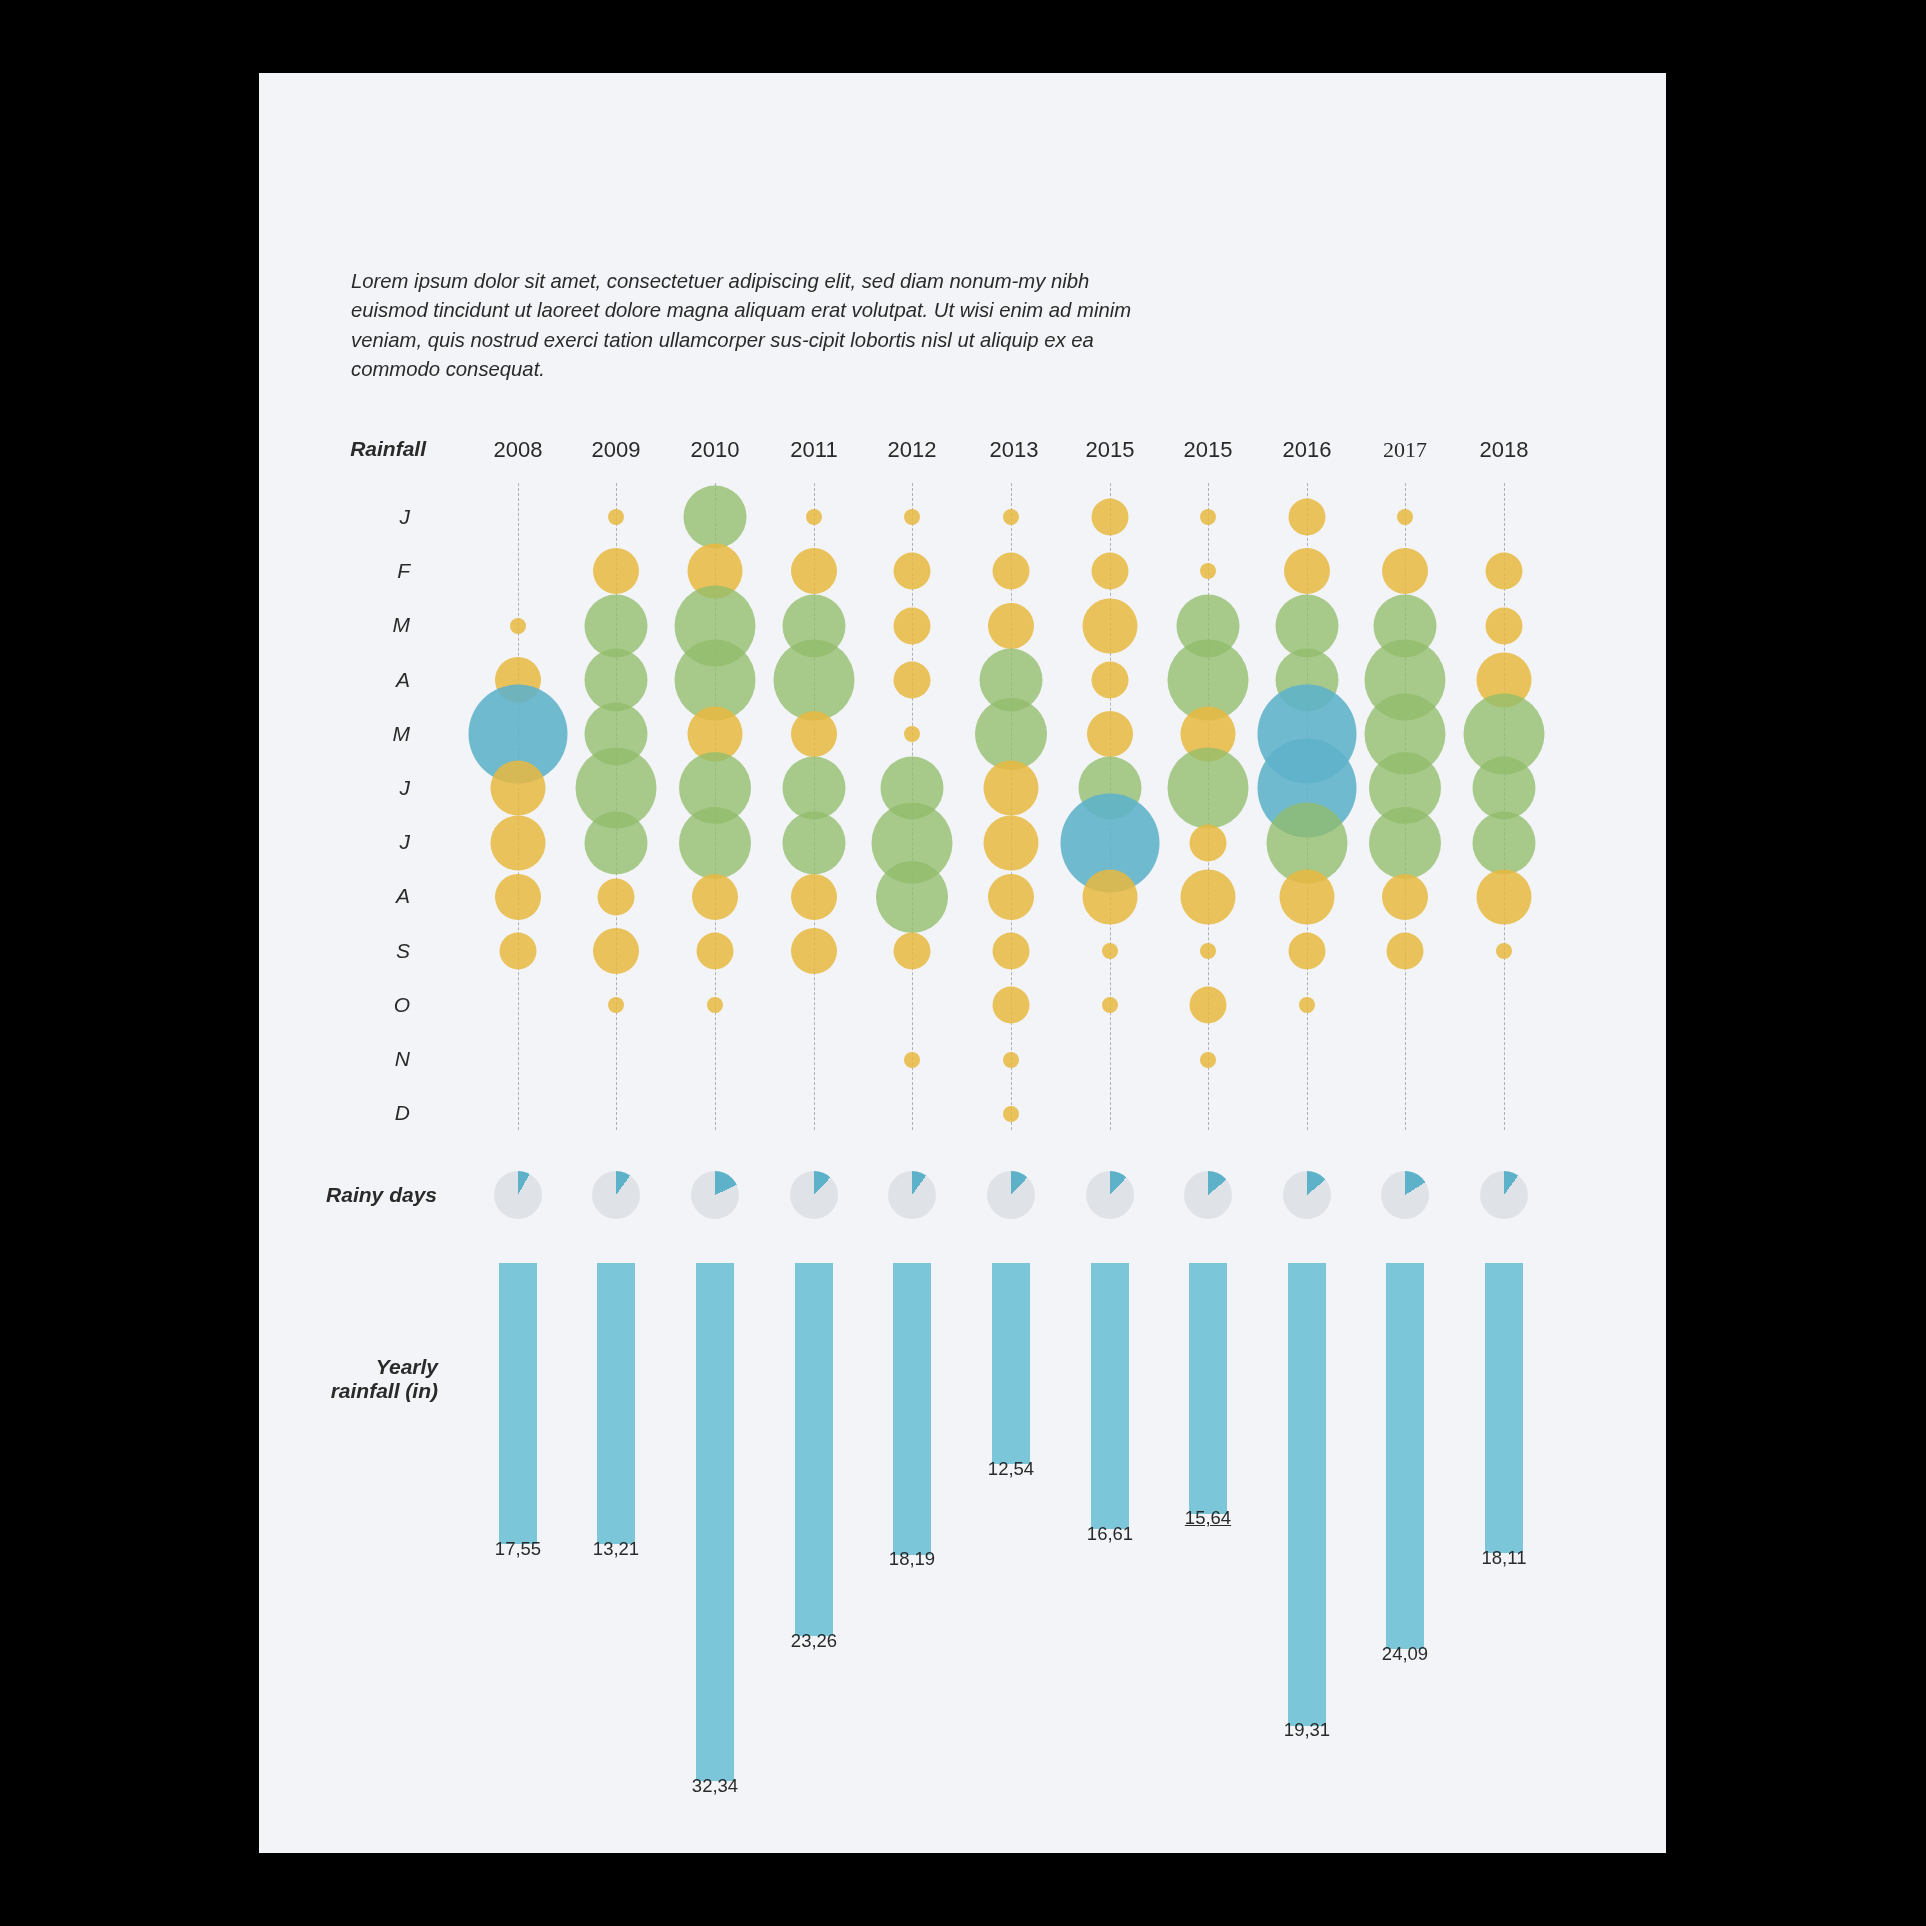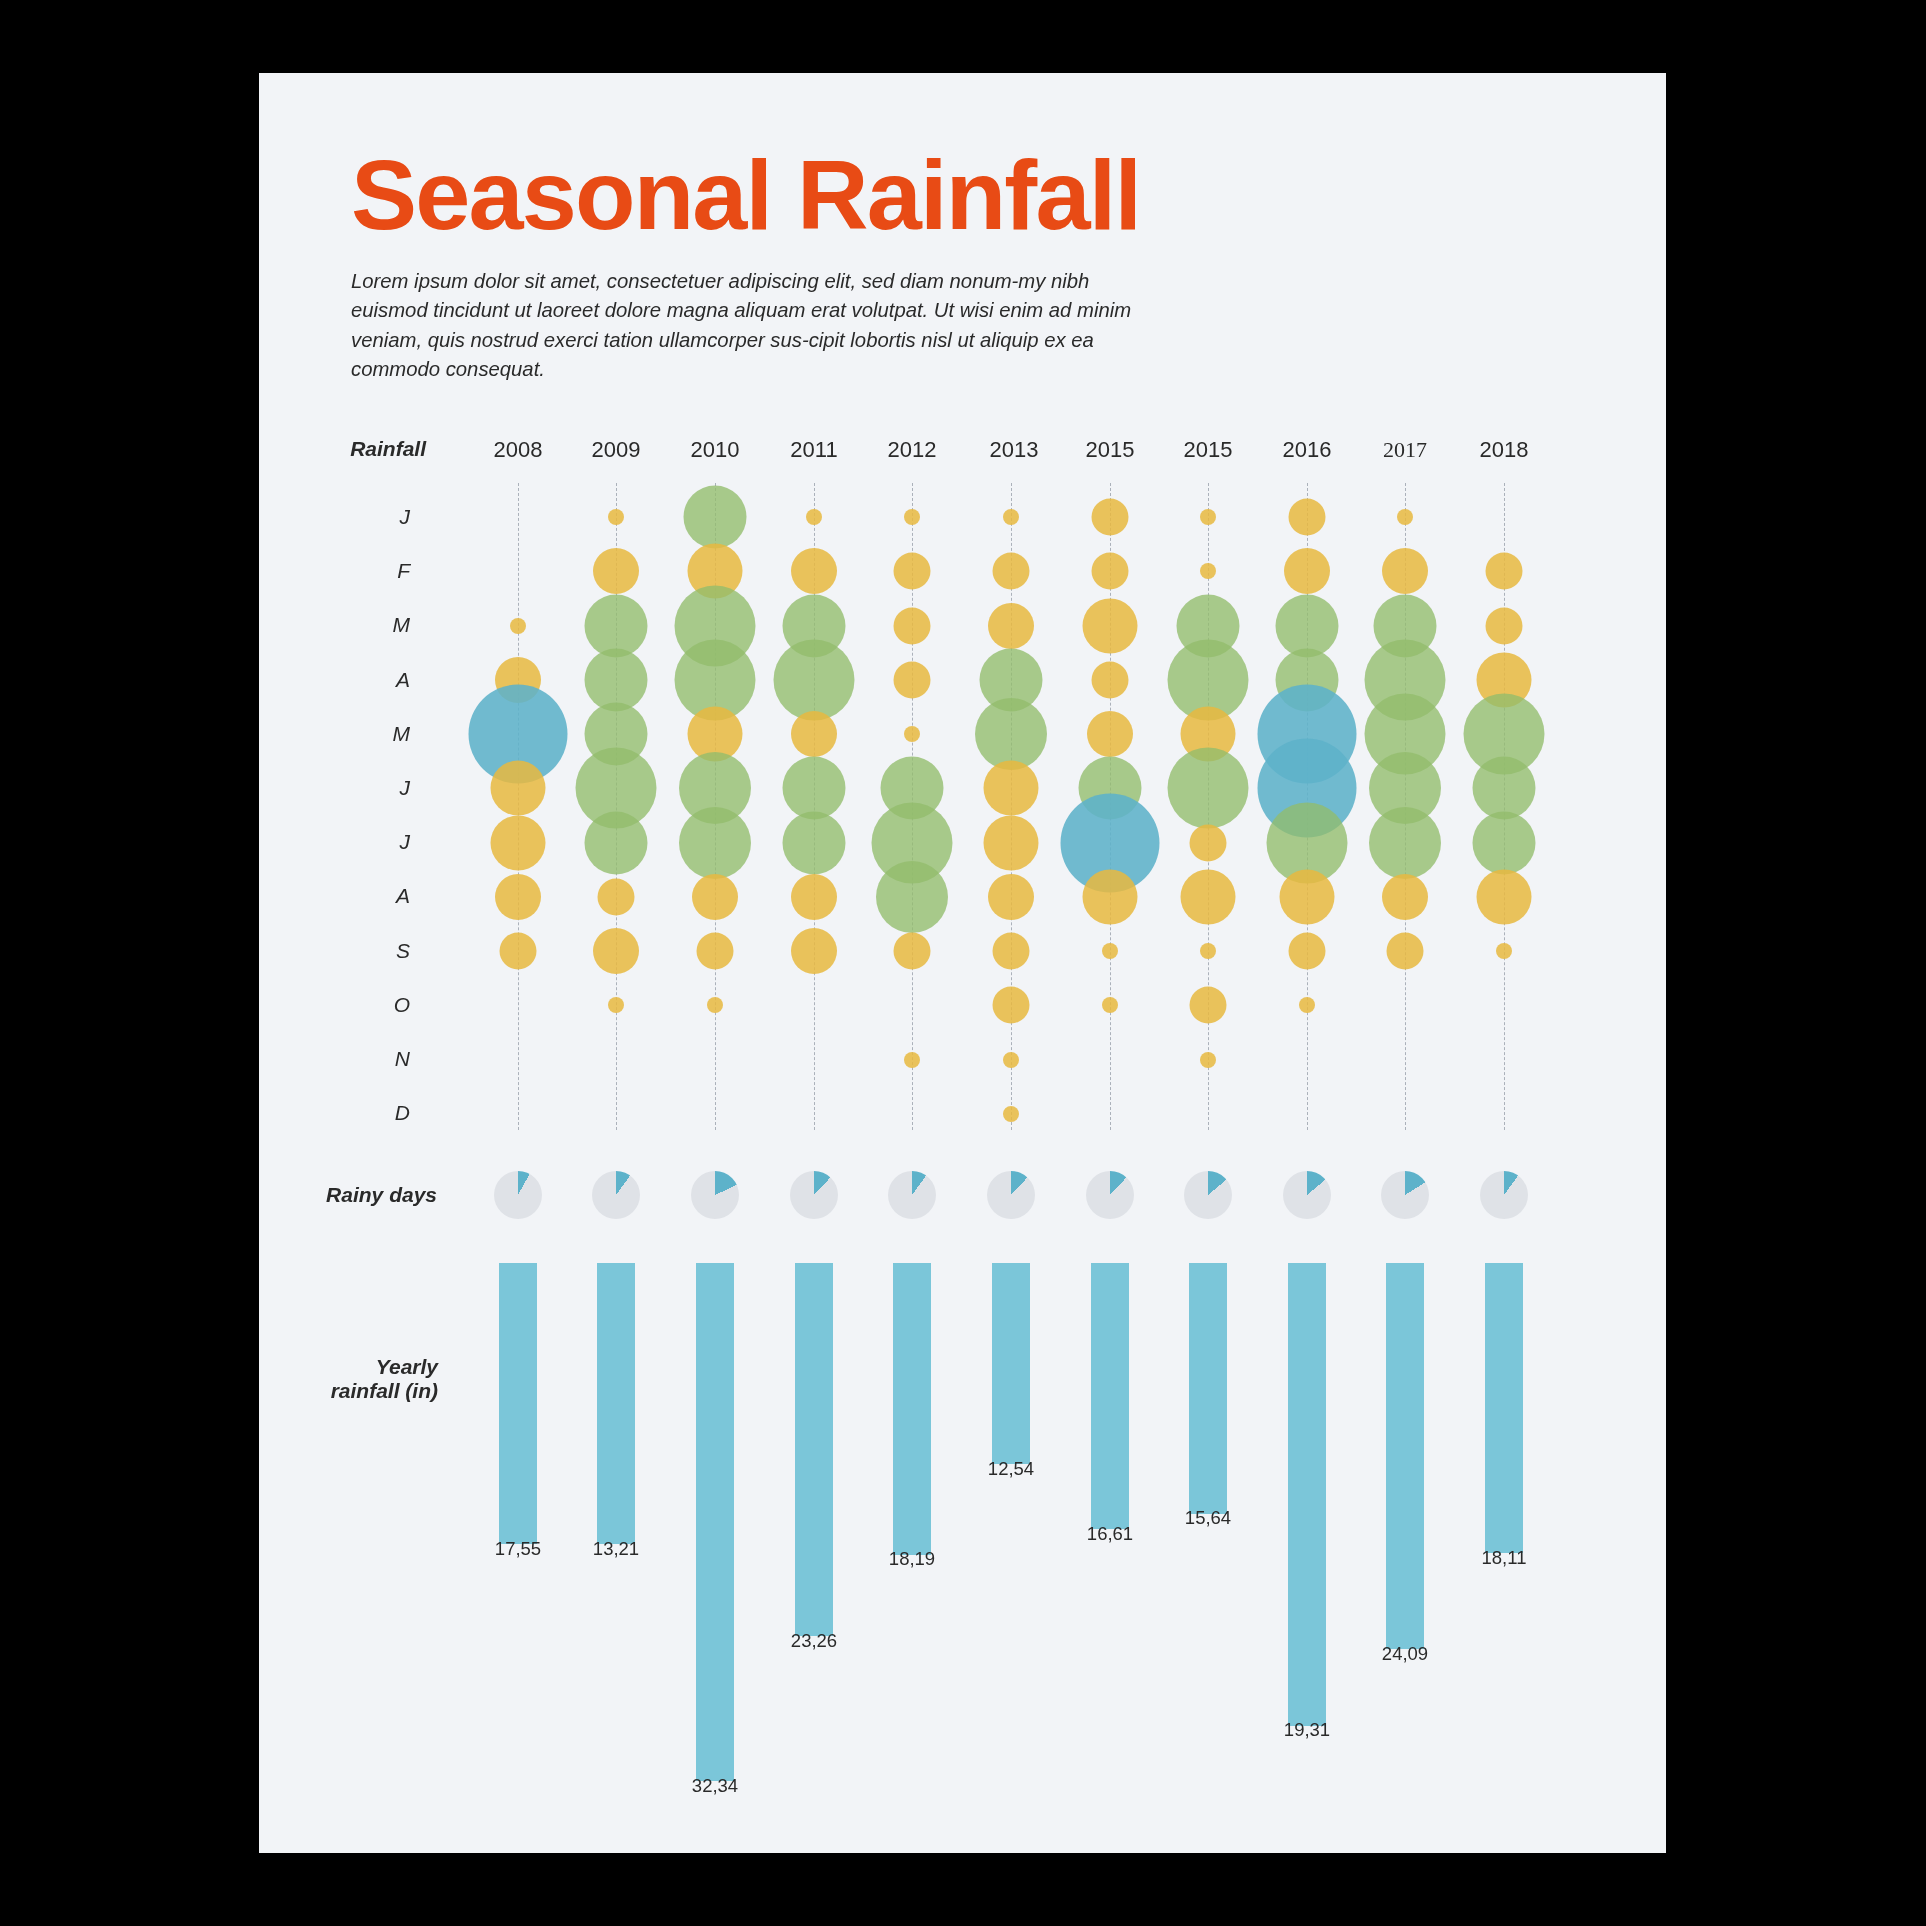--- a/index.html
+++ b/index.html
@@ -125,21 +125,20 @@
     font-size: 18.5px;
     color: #2a2a2a;
   }
 </style>
 </head>
 <body>
 
 <div class="stage">
   <div class="page">
 
-    <div class="title">Seasonal Rainfall</div>
     <div class="desc">Lorem ipsum dolor sit amet, consectetuer adipiscing elit, sed diam nonum-my nibh euismod tincidunt ut laoreet dolore magna aliquam erat volutpat. Ut wisi enim ad minim veniam, quis nostrud exerci tation ullamcorper sus-cipit lobortis nisl ut aliquip ex ea commodo consequat.</div>
 
 
     <div class="chart" id="chart">
 
     <div class="row-label strong" style="left: 68px; top: 0px; width: 99px;">Rainfall</div>
         <div class="year-label" style="left: 259px; top: 0px;">2008</div>
         <div class="col-line" style="left: 259px;"></div>
         <div class="year-label" style="left: 357px; top: 0px;">2009</div>
         <div class="col-line" style="left: 357px;"></div>
@@ -301,21 +300,21 @@
         <div class="bar-label" style="left: 456px; top: 1338px;">32,34</div>
         <div class="bar" style="left: 555px; height: 373px;"></div>
         <div class="bar-label" style="left: 555px; top: 1193px;">23,26</div>
         <div class="bar" style="left: 653px; height: 292px;"></div>
         <div class="bar-label" style="left: 653px; top: 1111px;">18,19</div>
         <div class="bar" style="left: 752px; height: 201px;"></div>
         <div class="bar-label" style="left: 752px; top: 1021px;">12,54</div>
         <div class="bar" style="left: 851px; height: 266px;"></div>
         <div class="bar-label" style="left: 851px; top: 1086px;">16,61</div>
         <div class="bar" style="left: 949px; height: 251px;"></div>
-        <div class="bar-label" style="left: 949px; top: 1070px;">15,64</div>
+        <div class="bar-label" style="left: 949px; top: 1070px; text-decoration: underline;">15,64</div>
         <div class="bar" style="left: 1048px; height: 463px;"></div>
         <div class="bar-label" style="left: 1048px; top: 1282px;">19,31</div>
         <div class="bar" style="left: 1146px; height: 386px;"></div>
         <div class="bar-label" style="left: 1146px; top: 1206px;">24,09</div>
         <div class="bar" style="left: 1245px; height: 290px;"></div>
         <div class="bar-label" style="left: 1245px; top: 1110px;">18,11</div>
       </div>
 
   </div>
 </div>

